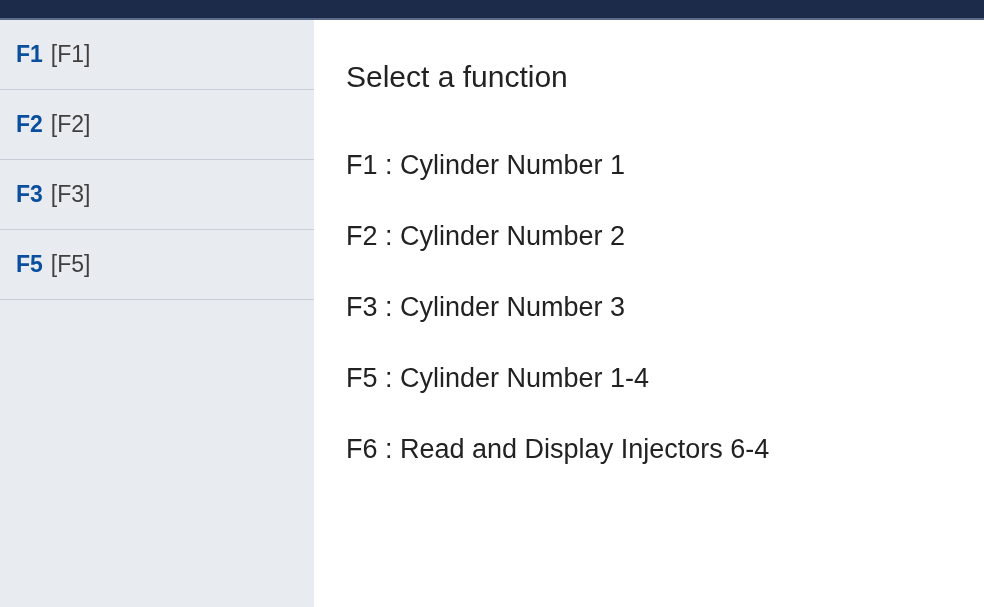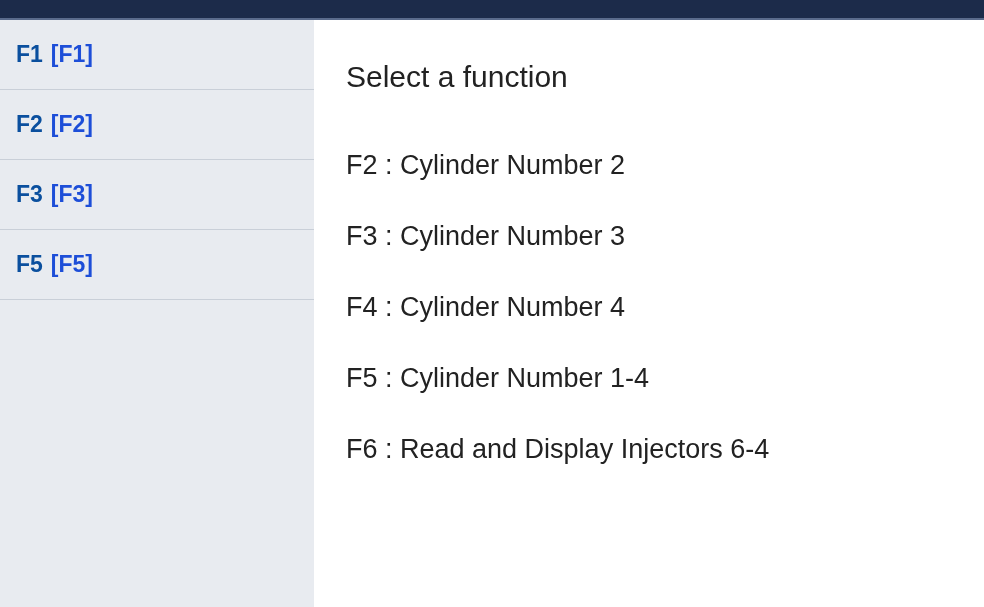--- a/index.html
+++ b/index.html
@@ -44,22 +44,22 @@
     border-bottom: 1px solid #c9cfd8;
     cursor: pointer;
     font-size: 23px;
   }
   .sidebar-item .fk-label {
     color: #0a4f9e;
     font-weight: 700;
     margin-right: 8px;
   }
   .sidebar-item .fk-bracket {
-    color: #1d4ed8;
-    font-weight: 700;
+    color: #404040;
+    font-weight: 400;
   }
   .main {
     flex: 1 1 auto;
     background: #ffffff;
     padding: 40px 20px 20px 32px;
     color: #2a2a2a;
     overflow: hidden;
   }
   .main-title {
     font-size: 30px;
@@ -96,21 +96,21 @@
         <span class="fk-bracket">[F3]</span>
       </div>
       <div class="sidebar-item">
         <span class="fk-label">F5</span>
         <span class="fk-bracket">[F5]</span>
       </div>
     </div>
 
     <div class="main">
       <div class="main-title">Select a function</div>
+      <div class="func-line">F1 : Cylinder Number 1</div>
       <div class="func-line">F2 : Cylinder Number 2</div>
       <div class="func-line">F3 : Cylinder Number 3</div>
-      <div class="func-line">F4 : Cylinder Number 4</div>
       <div class="func-line">F5 : Cylinder Number 1-4</div>
       <div class="func-line">F6 : Read and Display Injectors 6-4</div>
     </div>
 
   </div>
 </div>
 
 </body></html>

